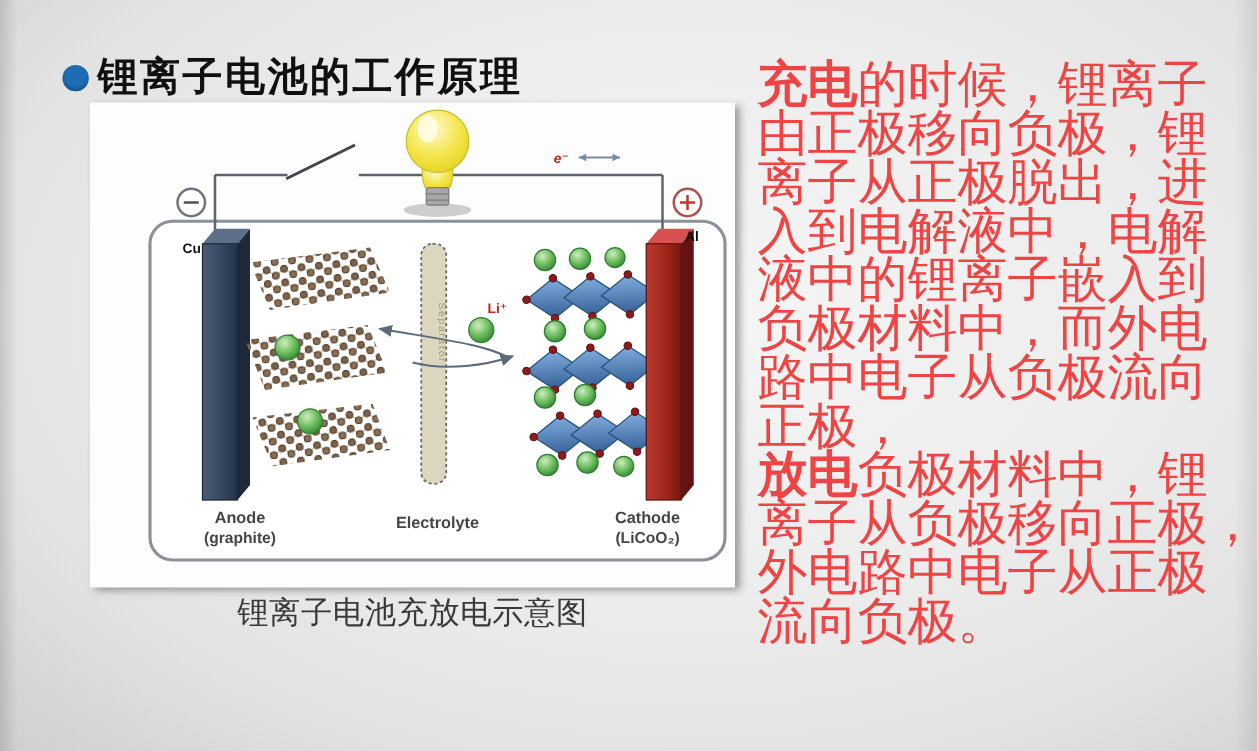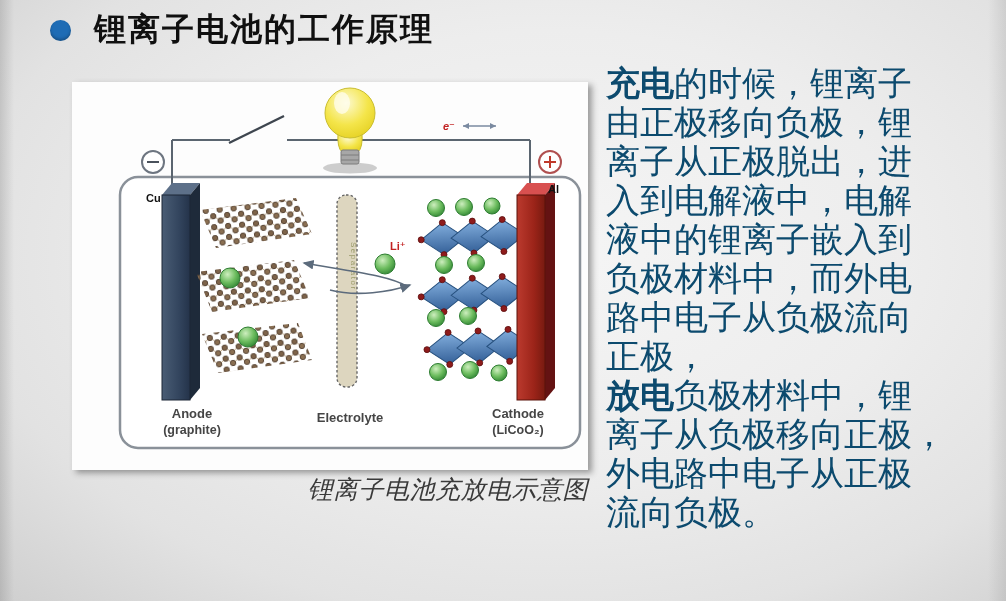--- a/index.html
+++ b/index.html
@@ -4,35 +4,35 @@
 <style>
   html,body{margin:0;padding:0;}
   body{
     width:1006px;height:601px;position:relative;overflow:hidden;
     font-family:"Liberation Serif","DejaVu Serif",serif;
     background:
       linear-gradient(90deg, rgba(120,120,120,.28) 0px, rgba(120,120,120,0) 14px),
       linear-gradient(90deg, rgba(120,120,120,0) 988px, rgba(120,120,120,.18) 1006px),
       radial-gradient(ellipse at 55% 42%, #f5f5f5 0%, #ededed 45%, #e2e2e2 75%, #cfcfcf 100%);
   }
-  .title-row{position:absolute;left:50px;top:8px;display:flex;align-items:center;gap:23px;}
+  .title-row{position:absolute;left:50px;top:40px;display:flex;align-items:center;gap:7px;}
   .bullet{width:21px;height:21px;border-radius:50%;background:#1e6cb5;box-shadow:inset 0 -2px 3px rgba(0,0,0,.25);flex:0 0 auto;}
   .title-text{font-size:32px;font-weight:bold;color:#101010;letter-spacing:2px;white-space:nowrap;}
   .diagram{
     position:absolute;left:72px;top:82px;width:516px;height:388px;background:#fdfdfd;
     box-shadow:4px 3px 6px rgba(50,50,50,.45);
   }
   .diagram svg{display:block;width:516px;height:388px;}
   .caption{
-    position:absolute;left:72px;top:473px;width:516px;text-align:right;
-    font-size:25px;color:#3a3a3a;letter-spacing:.5px;white-space:nowrap;font-style:italic;
+    position:absolute;left:72px;top:473px;width:516px;text-align:center;
+    font-size:25px;color:#3a3a3a;letter-spacing:.5px;white-space:nowrap;
   }
   .bodytext{
-    position:absolute;left:606px;top:64px;width:400px;
-    font-size:34px;line-height:39px;color:#0c4a6e;white-space:pre-line;
+    position:absolute;left:606px;top:48px;width:400px;
+    font-size:40px;line-height:39px;color:#ef4444;white-space:pre-line;
   }
   .bodytext b{font-weight:bold;}
   svg text{font-family:"Liberation Sans","DejaVu Sans",sans-serif;}
 </style>
 </head>
 <body>
 
 <div class="title-row">
     <span class="bullet"></span>
     <span class="title-text">锂离子电池的工作原理</span>

